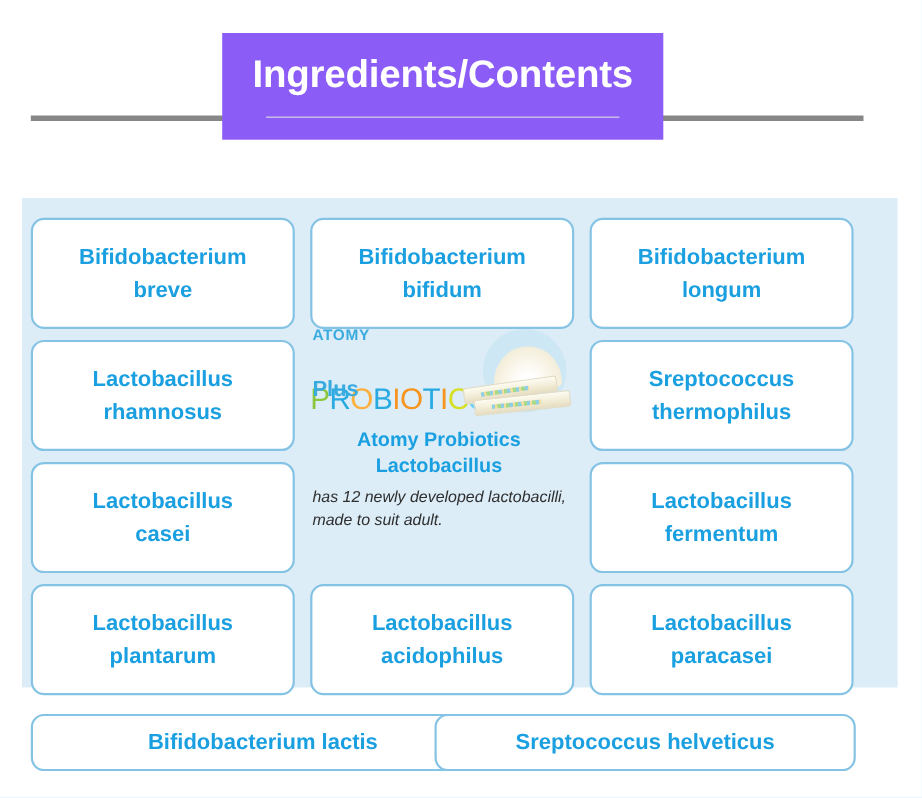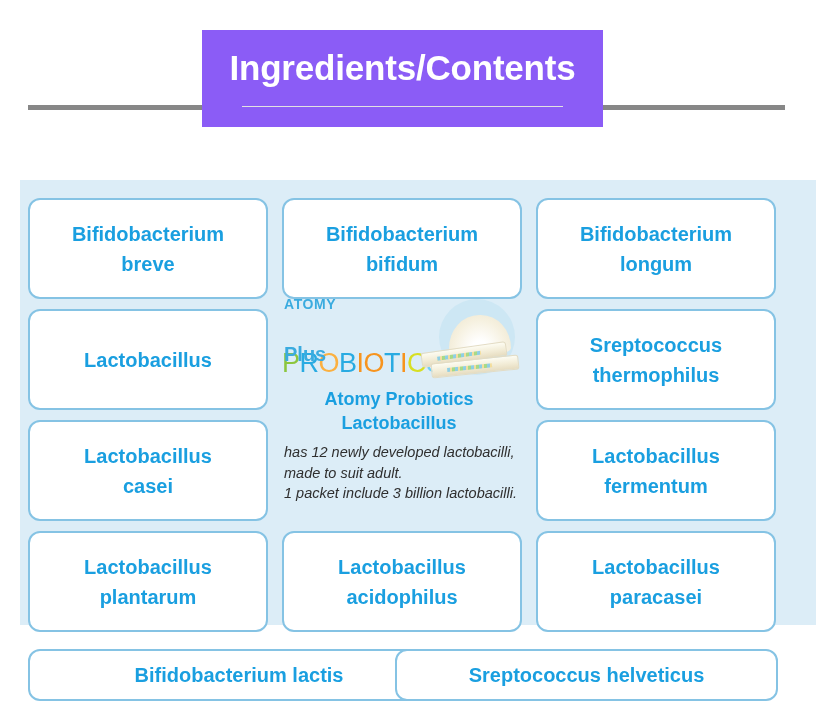--- a/index.html
+++ b/index.html
@@ -242,20 +242,21 @@
     </div>
     <div class="card col-r row-1">
       <div>
         <span>Bifidobacterium</span>
         <span>longum</span>
       </div>
     </div>
     <div class="card col-l row-2">
       <div>
         <span>Lactobacillus</span>
+        <span>rhamnosus</span>
       </div>
     </div>
     <div class="card col-r row-2">
       <div>
         <span>Sreptococcus</span>
         <span>thermophilus</span>
       </div>
     </div>
     <div class="card col-l row-3">
       <div>
@@ -309,15 +310,14 @@
   </div>
 
   <div id="center-headline">
     <div>Atomy Probiotics</div>
     <div>Lactobacillus</div>
   </div>
 
   <div id="center-body">
     <div>has 12 newly developed lactobacilli,</div>
     <div>made to suit adult.</div>
-    <div>1 packet include 3 billion lactobacilli.</div>
   </div>
 </div>
 
 </body></html>

